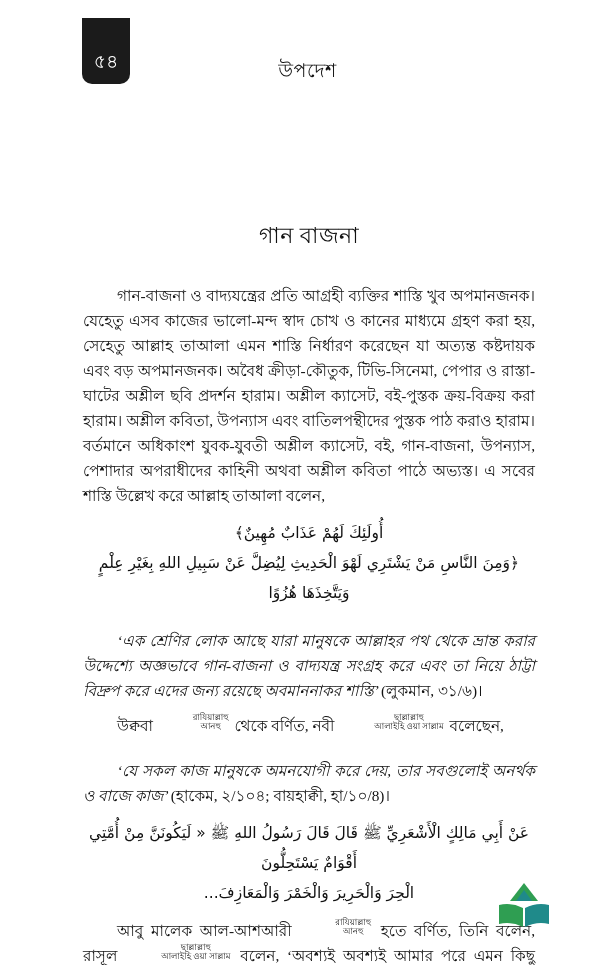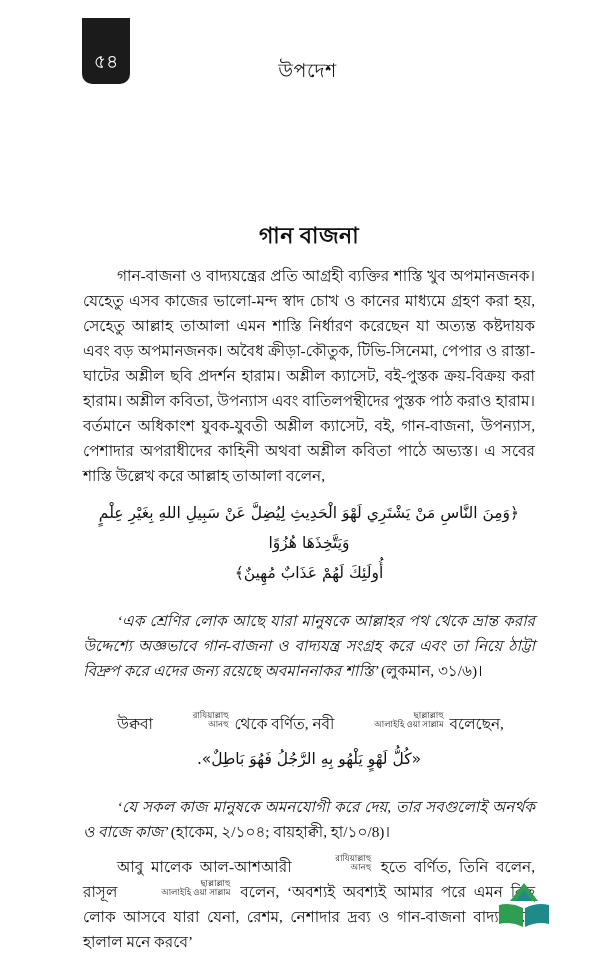--- a/index.html
+++ b/index.html
@@ -52,22 +52,22 @@
   .content {
     position: absolute;
     left: 83px;
     top: 218px;
     width: 452px;
   }
 
   .section-title {
     text-align: center;
     font-size: 22px;
-    font-weight: bold;
-    margin: 0 0 8px 0;
+    font-weight: normal;
+    margin: 0 0 28px 0;
     letter-spacing: 0.5px;
   }
 
   p.para {
     margin: 0 0 8px 0;
     font-size: 15.3px;
     line-height: 25px;
     text-align: justify;
     text-justify: inter-word;
     text-indent: 34px;
@@ -91,37 +91,36 @@
     line-height: 25px;
     text-align: justify;
     font-style: italic;
     text-indent: 34px;
   }
   .quote .upright {
     font-style: normal;
   }
 
   .narrator-line {
-    margin: 28px 0 4px 0;
+    margin: 10px 0 4px 0;
     font-size: 15.3px;
     line-height: 25px;
     text-indent: 34px;
   }
   .honorific {
     font-size: 8.5px;
     line-height: 9px;
     display: inline-block;
     vertical-align: 2px;
     text-align: center;
     margin: 0 2px;
     white-space: nowrap;
   }
   .honorific span {
     display: block;
-    text-align: right;
   }
 
   .ref {
     font-style: normal;
   }
 
   
   .footer-logo {
     position: absolute;
     right: 60px;
@@ -138,22 +137,22 @@
   <div class="header-title">উপদেশ</div>
 </div>
 
 <div class="content">
 
   <h1 class="section-title">গান বাজনা</h1>
 
   <p class="para">গান-বাজনা ও বাদ্যযন্ত্রের প্রতি আগ্রহী ব্যক্তির শাস্তি খুব অপমানজনক। যেহেতু এসব কাজের ভালো-মন্দ স্বাদ চোখ ও কানের মাধ্যমে গ্রহণ করা হয়, সেহেতু আল্লাহ তাআলা এমন শাস্তি নির্ধারণ করেছেন যা অত্যন্ত কষ্টদায়ক এবং বড় অপমানজনক। অবৈধ ক্রীড়া-কৌতুক, টিভি-সিনেমা, পেপার ও রাস্তা-ঘাটের অশ্লীল ছবি প্রদর্শন হারাম। অশ্লীল ক্যাসেট, বই-পুস্তক ক্রয়-বিক্রয় করা হারাম। অশ্লীল কবিতা, উপন্যাস এবং বাতিলপন্থীদের পুস্তক পাঠ করাও হারাম। বর্তমানে অধিকাংশ যুবক-যুবতী অশ্লীল ক্যাসেট, বই, গান-বাজনা, উপন্যাস, পেশাদার অপরাধীদের কাহিনী অথবা অশ্লীল কবিতা পাঠে অভ্যস্ত। এ সবের শাস্তি উল্লেখ করে আল্লাহ তাআলা বলেন,</p>
 
   <div class="arabic">
+    <div>أُولَئِكَ لَهُمْ عَذَابٌ مُهِينٌ﴾</div>
     <div>﴿وَمِنَ النَّاسِ مَنْ يَشْتَرِي لَهْوَ الْحَدِيثِ لِيُضِلَّ عَنْ سَبِيلِ اللهِ بِغَيْرِ عِلْمٍ وَيَتَّخِذَهَا هُزُوًا</div>
-    <div>أُولَئِكَ لَهُمْ عَذَابٌ مُهِينٌ﴾</div>
   </div>
 
   <p class="quote">
     <span>‘এক শ্রেণির লোক আছে যারা মানুষকে আল্লাহর পথ থেকে ভ্রান্ত করার উদ্দেশ্যে অজ্ঞভাবে গান-বাজনা ও বাদ্যযন্ত্র সংগ্রহ করে এবং তা নিয়ে ঠাট্টা বিদ্রুপ করে এদের জন্য রয়েছে অবমাননাকর শাস্তি’</span>
     <span class="upright ref">(লুকমান, ৩১/৬)।</span>
   </p>
 
   <p class="narrator-line">
     <span>উক্ববা</span>
     <span class="honorific">
@@ -161,30 +160,29 @@
       <span>আনহু</span>
     </span>
     <span>থেকে বর্ণিত, নবী</span>
     <span class="honorific">
       <span>ছাল্লাল্লাহু</span>
       <span>আলাইহি ওয়া সাল্লাম</span>
     </span>
     <span>বলেছেন,</span>
   </p>
 
-  <div class="arabic tight">
-    <div>«كُلُّ لَهْوٍ يَلْهُو بِهِ الرَّجُلُ فَهُوَ بَاطِلٌ».</div>
-  </div>
 
   <p class="quote">
     <span>‘যে সকল কাজ মানুষকে অমনযোগী করে দেয়, তার সবগুলোই অনর্থক ও বাজে কাজ’</span>
     <span class="upright ref">(হাকেম, ২/১০৪; বায়হাক্বী, হা/১০/8)।</span>
   </p>
 
   <div class="arabic">
+    <div>عَنْ أَبِي مَالِكٍ الْأَشْعَرِيِّ ﷺ قَالَ قَالَ رَسُولُ اللهِ ﷺ « لَيَكُونَنَّ مِنْ أُمَّتِي أَقْوَامٌ يَسْتَحِلُّونَ</div>
+    <div>الْحِرَ وَالْحَرِيرَ وَالْخَمْرَ وَالْمَعَازِفَ...</div>
   </div>
 
   <p class="para">
     <span>আবু মালেক আল-আশআরী</span>
     <span class="honorific">
       <span>রাযিয়াল্লাহু</span>
       <span>আনহু</span>
     </span>
     <span>হতে বর্ণিত, তিনি বলেন, রাসূল</span>
     <span class="honorific">

